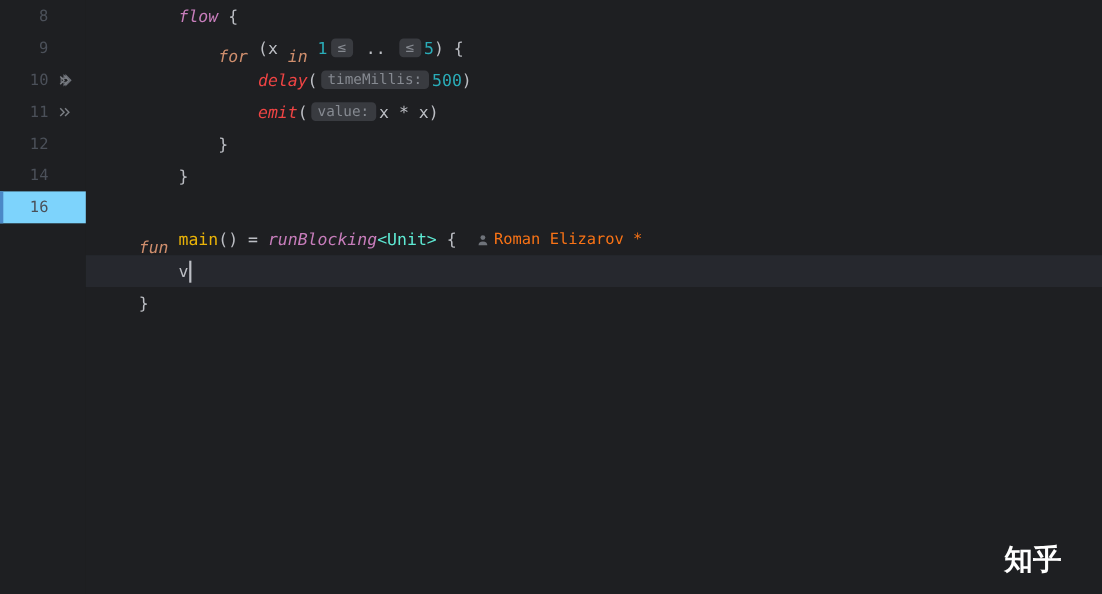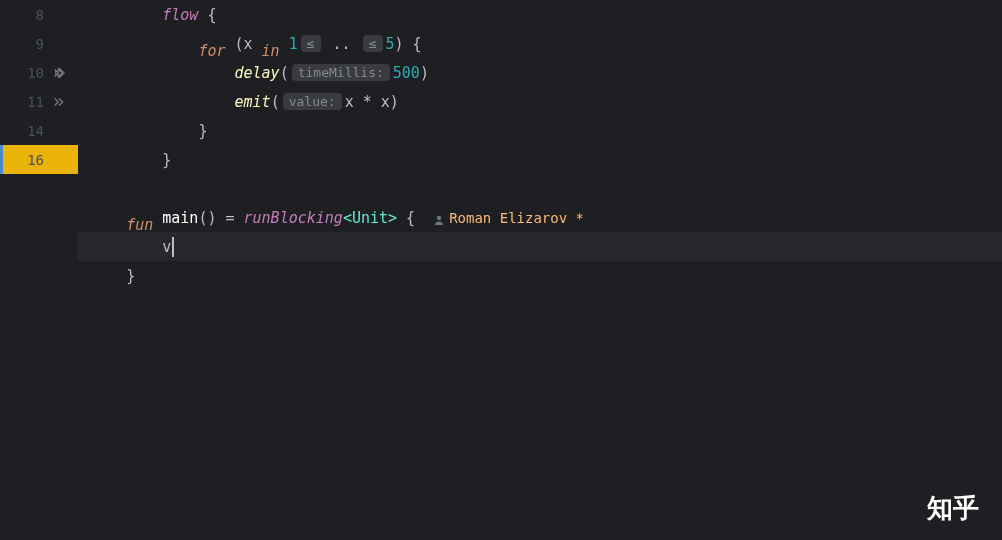--- a/index.html
+++ b/index.html
@@ -65,34 +65,34 @@
     .current-line-marker {
       position: absolute;
       left: 0;
       top: 0;
       bottom: 0;
       width: 3px;
       background: #4a88c7;
     }
     .kw { color: #cf8e6d; font-style: italic; margin-top: 14px; }
     .fn-inline { color: #c77dbb; font-style: italic; }
-    .fn-call { color: #fef9c3; font-style: italic; }
+    .fn-call { color: #ef4444; font-style: italic; }
     .num { color: #2aacb8; }
     .type { color: #5eead4; }
     .hint-box {
       background: #393b40;
       color: #868a91;
       padding: 1px 6px;
       border-radius: 4px;
       font-size: 13px;
       margin: 0 3px;
       font-style: normal;
     }
     .author-hint {
-      color: #fdba74;
+      color: #f97316;
       font-style: normal;
       font-size: 14px;
       margin-left: 18px;
     }
     .author-icon {
       display: inline-block;
       width: 12px;
       height: 12px;
       margin-right: 4px;
       vertical-align: middle;
@@ -101,21 +101,21 @@
       display: inline-block;
       width: 1.5px;
       height: 20px;
       background: #bcbec4;
       vertical-align: middle;
       margin-left: 1px;
     }
     .watermark {
       position: absolute;
       bottom: 14px;
-      right: 23px;
+      right: 37px;
       color: #ffffff;
       font-family: -apple-system, BlinkMacSystemFont, "Segoe UI", "PingFang SC", sans-serif;
       font-size: 23px;
       font-weight: 500;
       display: flex;
       align-items: flex-start;
       gap: 10px;
     }
     .zhihu-logo {
       font-weight: 700;
@@ -154,24 +154,28 @@
     </div>
     <div class="gutter-row">
       <span class="line-number">11</span>
       <span class="gutter-icon arrow-icon">
         <svg viewBox="0 0 16 16">
             <path d="M2 4 L6 8 L2 12 M7 4 L11 8 L7 12" stroke="#7a7d83" stroke-width="1.5" fill="none"></path>
           </svg>
       </span>
     </div>
     <div class="gutter-row">
+      <span class="line-number">12</span>
+      <span class="gutter-icon"></span>
+    </div>
+    <div class="gutter-row">
       <span class="line-number">14</span>
       <span class="gutter-icon"></span>
     </div>
-    <div class="gutter-row" style="background:#eab308; position:relative;">
+    <div class="gutter-row" style="background:#7dd3fc; position:relative;">
       <span class="current-line-marker"></span>
       <span class="line-number">16</span>
       <span class="gutter-icon"></span>
     </div>
   </div>
 
   <div class="code-area">
     <div class="code-row"><span>        </span><span class="fn-inline">flow</span><span> {</span></div>
 
     <div class="code-row"><span>            </span><span class="kw">for</span><span> (</span><span>x</span><span class="kw"> in </span><span class="num">1</span><span class="hint-box">≤</span><span> .. </span><span class="hint-box">≤</span><span class="num">5</span><span>) {</span></div>
@@ -179,21 +183,21 @@
     <div class="code-row"><span>                </span><span class="fn-call">delay</span><span>(</span><span class="hint-box">timeMillis:</span><span class="num">500</span><span>)</span></div>
 
     <div class="code-row"><span>                </span><span class="fn-call">emit</span><span>(</span><span class="hint-box">value:</span><span>x</span><span> * </span><span>x</span><span>)</span></div>
 
     <div class="code-row"><span>            </span><span>}</span></div>
 
     <div class="code-row"><span>        </span><span>}</span></div>
 
     <div class="code-row"><span></span></div>
 
-    <div class="code-row"><span>    </span><span class="kw">fun</span><span> </span><span style="color:#ffffff">main</span><span>()</span><span> = </span><span class="fn-inline">runBlocking</span><span class="type">&lt;Unit&gt;</span><span> {</span><span class="author-hint"><span class="author-icon"><svg viewBox="0 0 12 12" width="12" height="12">
+    <div class="code-row"><span>    </span><span class="kw">fun</span><span> </span><span style="color:#eab308">main</span><span>()</span><span> = </span><span class="fn-inline">runBlocking</span><span class="type">&lt;Unit&gt;</span><span> {</span><span class="author-hint"><span class="author-icon"><svg viewBox="0 0 12 12" width="12" height="12">
               <circle cx="6" cy="4" r="2.2" fill="#6f737a"></circle>
               <path d="M2 11 Q2 7.5 6 7.5 Q10 7.5 10 11 Z" fill="#6f737a"></path>
             </svg></span><span>Roman Elizarov *</span></span></div>
 
     <div class="code-row current-line"><span>        </span><span>v</span><span class="cursor-caret"></span></div>
 
     <div class="code-row"><span>    </span><span>}</span></div>
 
     <div class="code-row"><span></span></div>
   </div>

